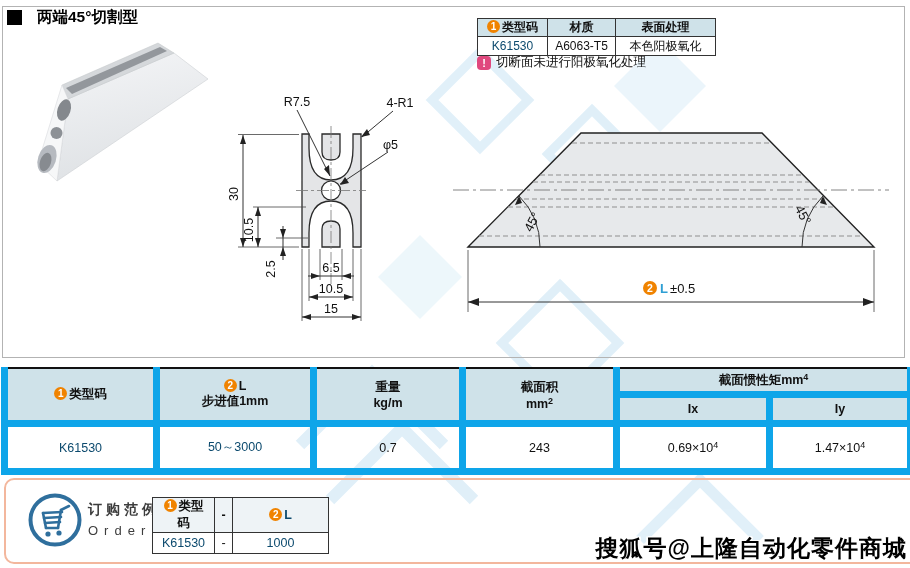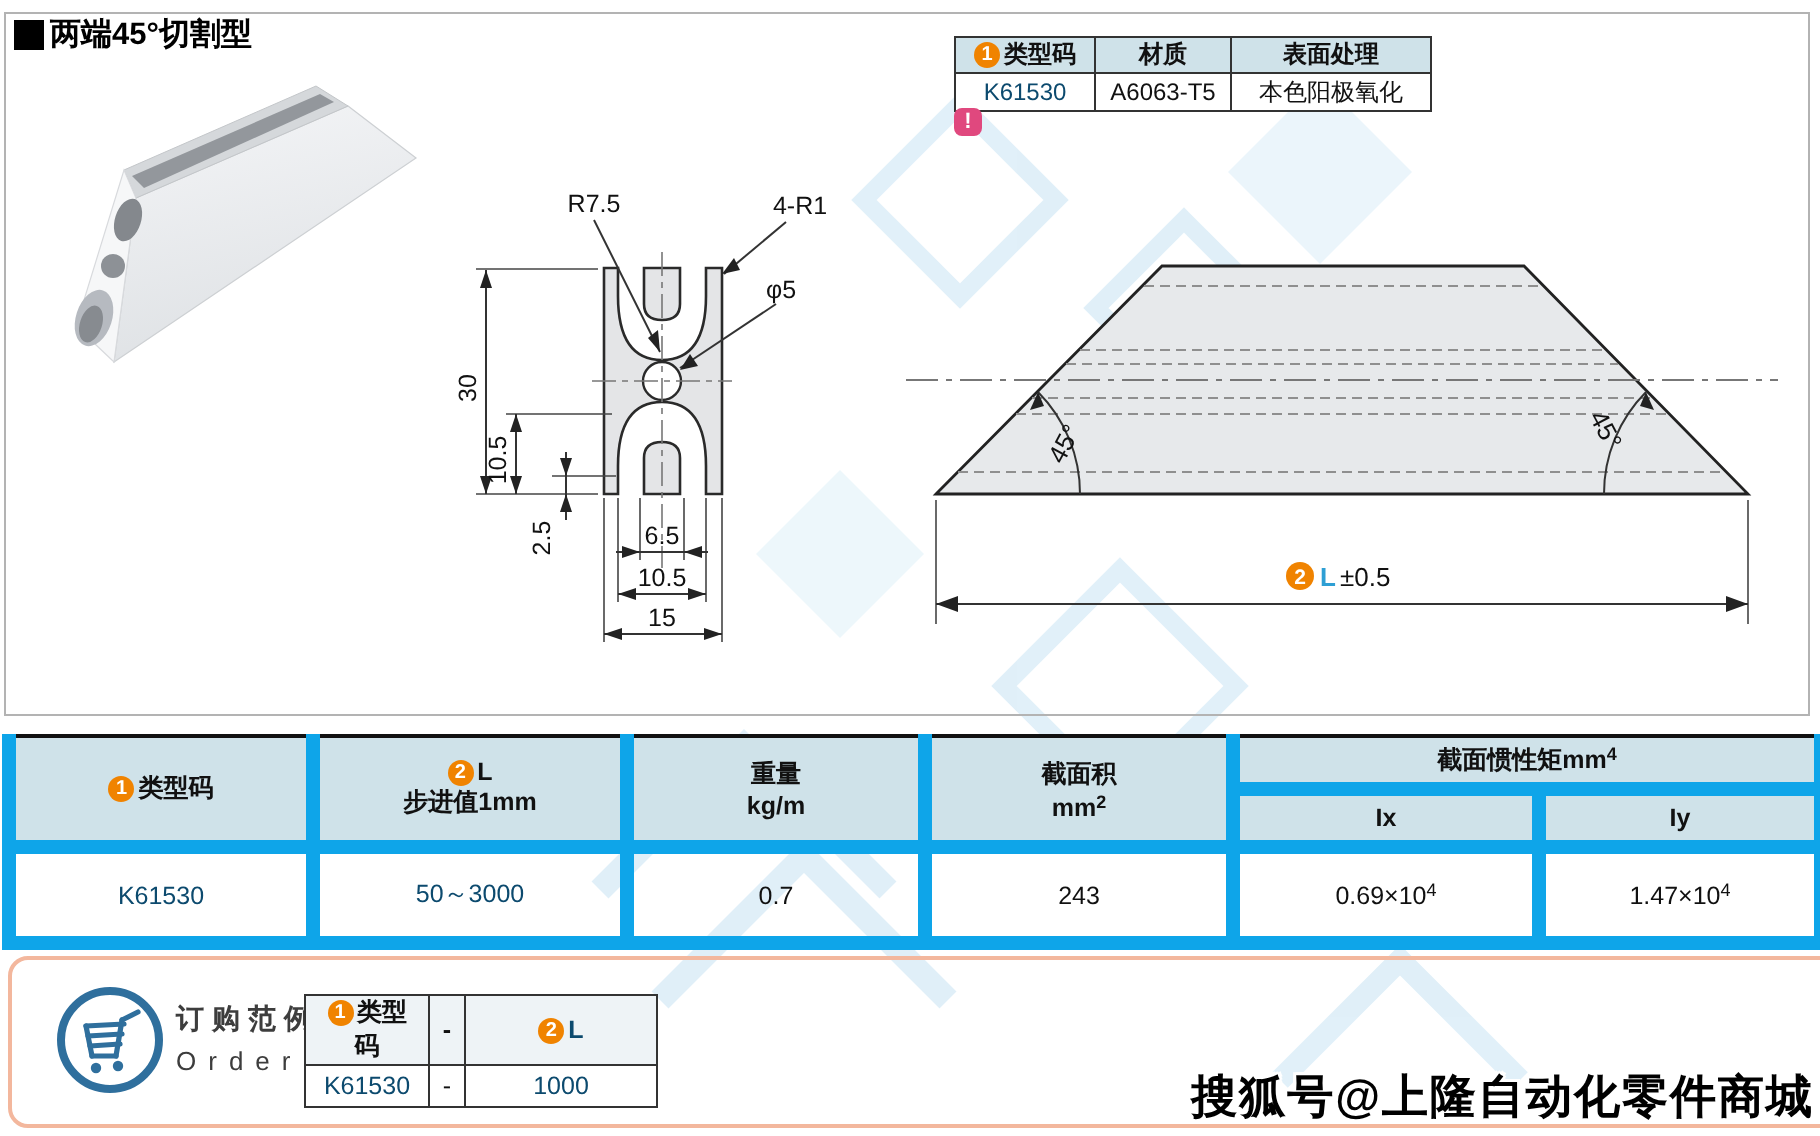--- a/index.html
+++ b/index.html
@@ -6,21 +6,21 @@
   body { width:910px; height:568px; background:#fff;
          font-family:"Liberation Sans","DejaVu Sans",sans-serif; color:#111; }
   .page { position:relative; width:910px; height:568px; overflow:hidden; background:#fff; }
 
   svg.bg-watermark { position:absolute; left:0; top:0; z-index:0; pointer-events:none; }
 
   .drawing-box { position:absolute; left:2px; top:6px; width:901px; height:350px;
                  border:1px solid #b3b3b3; z-index:1; }
 
   .title { position:absolute; left:7px; top:7px; z-index:3; display:flex; align-items:center;
-           gap:3px; font-size:15.5px; font-weight:bold; color:#000; }
+           gap:15px; font-size:15.5px; font-weight:bold; color:#000; }
   .title-square { width:15px; height:15px; background:#000; display:inline-block; }
 
   svg.draw-svg { position:absolute; left:0; top:0; z-index:2; pointer-events:none; }
   svg.draw-svg text { font-family:"Liberation Sans","DejaVu Sans",sans-serif; }
 
   .cnum { display:inline-block; width:13px; height:13px; border-radius:50%;
           background:#f08300; color:#fff; font-size:10px; line-height:13px;
           text-align:center; font-weight:bold; margin-right:2px; vertical-align:1px; }
   .blue { color:#0c4a6e; }
   .sup  { font-size:9px; vertical-align:4px; }
@@ -222,20 +222,21 @@
       <tr>
         <td class="blue">K61530</td>
         <td>A6063-T5</td>
         <td>本色阳极氧化</td>
       </tr>
     </tbody>
   </table>
 
   <div class="note">
     <span class="note-icon">!</span>
+    <span>切断面未进行阳极氧化处理</span>
   </div>
 
   <table class="main-table">
     <colgroup>
       <col style="width:152px">
         <col style="width:157px">
         <col style="width:149px">
       <col style="width:154px">
         <col style="width:153px">
         <col style="width:141px">

